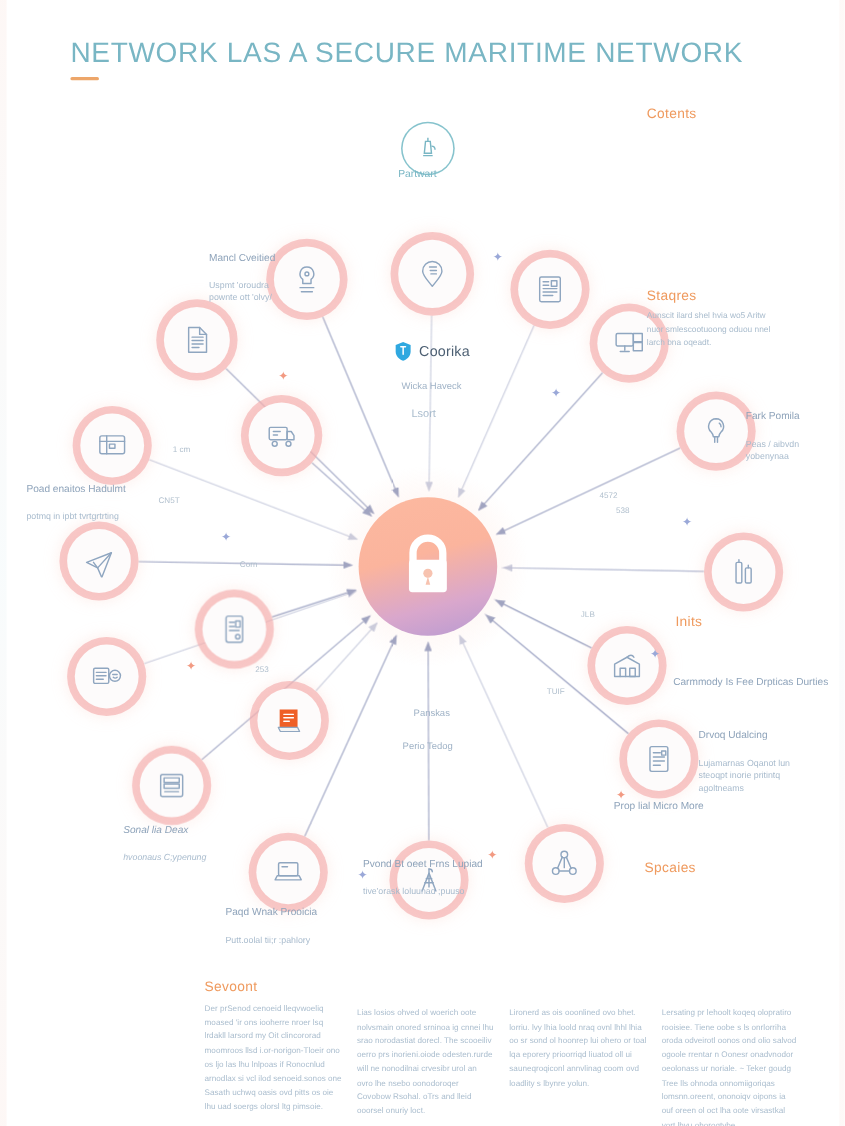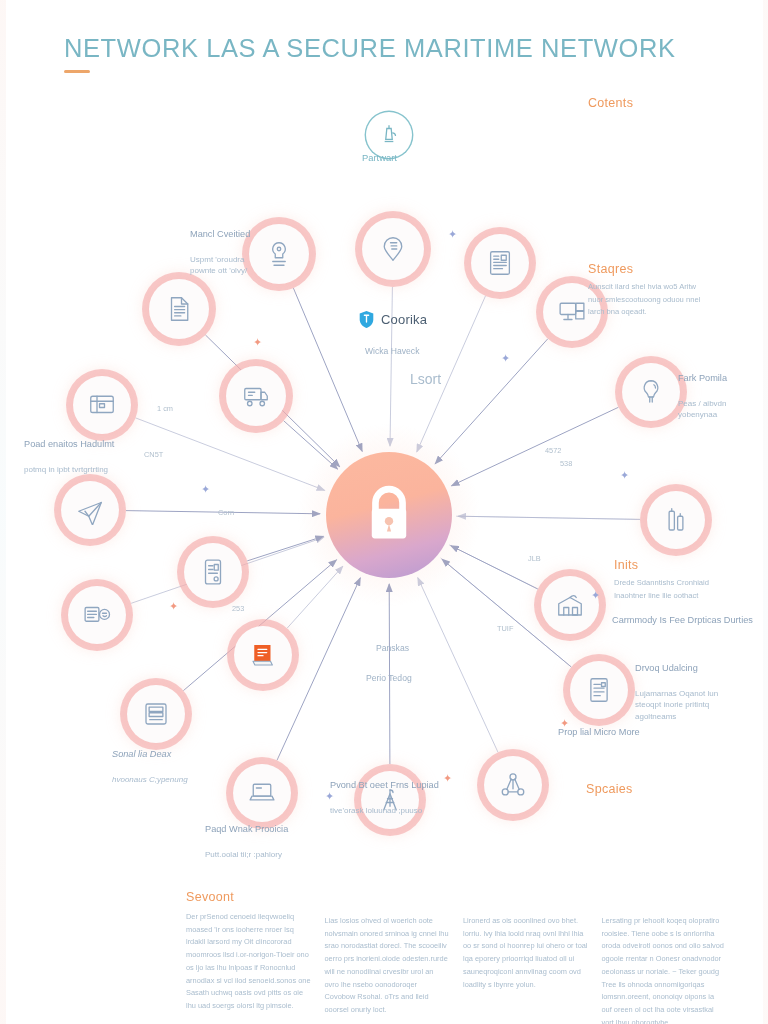--- a/index.html
+++ b/index.html
@@ -63,21 +63,21 @@
 
   
   .sect{position:absolute;}
   .sect h4{margin:0 0 5px 0;font-size:12.5px;font-weight:400;color:#ef9a5e;letter-spacing:.3px;}
   .sect p{margin:0;font-size:7.6px;line-height:1.65;color:#a9bccd;}
 
   
   .brand{position:absolute;left:358px;top:310px;display:flex;align-items:center;gap:6px;}
   .brand-name{font-size:13px;color:#4c5f72;letter-spacing:.2px;}
   .brand-sub{position:absolute;left:365px;top:346px;font-size:8.6px;color:#9fb2c6;}
-  .brand-sub2{position:absolute;left:374px;top:371px;font-size:14px;color:#a9bccd;margin-left:36px;}
+  .brand-sub2{position:absolute;left:374px;top:371px;font-size:10px;color:#a9bccd;}
 
   
   .hub-cap1{position:absolute;left:376px;top:643px;font-size:8.6px;color:#9fb2c6;}
   .hub-cap2{position:absolute;left:366px;top:673px;font-size:8.6px;color:#9fb2c6;}
 
   
   .elbl{position:absolute;font-size:7.4px;color:#b0bfcd;}
 
   
   .spark{position:absolute;font-size:11px;line-height:1;}
@@ -419,22 +419,20 @@
         <h4>Cotents</h4>
       </div>
       <div class="sect" style="left: 588px; top: 236px; width: 162px; margin-top: 26px;">
         <h4>Staqres</h4>
         <p style="white-space: pre-line;">Aunscit ilard shel hvia wo5 Aritw
 nuor smlescootuoong oduou nnel
 larch bna oqeadt.</p>
       </div>
       <div class="sect" style="left: 614px; top: 558px; width: 142px;">
         <h4>Inits</h4>
-        <p style="white-space: pre-line;">Drede Sdanntishs Cronhiaid
-Inaohtner line llie oothact</p>
       </div>
       <div class="sect" style="left: 586px; top: 782px; width: 166px;">
         <h4>Spcaies</h4>
       </div>
     </div>
 </div>
 
 <div class="bottom" id="bottom-layer">
     <div class="col">
       <h5>Sevoont</h5>

